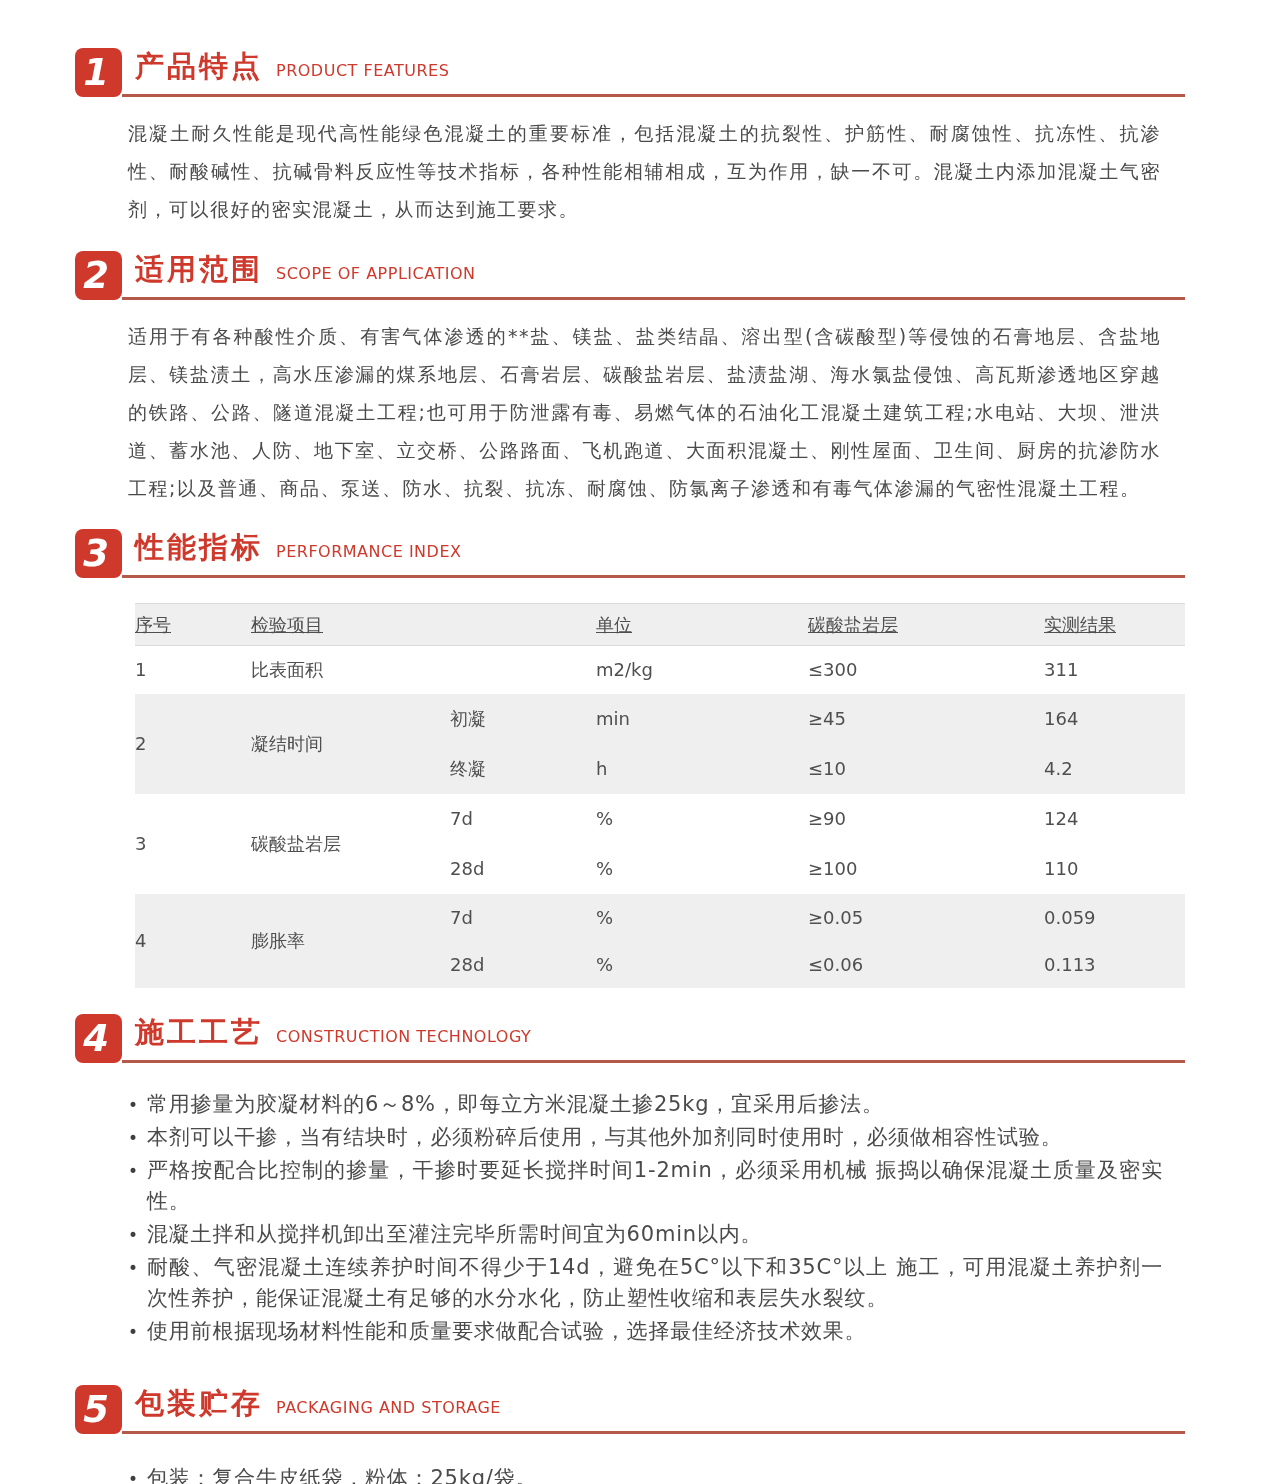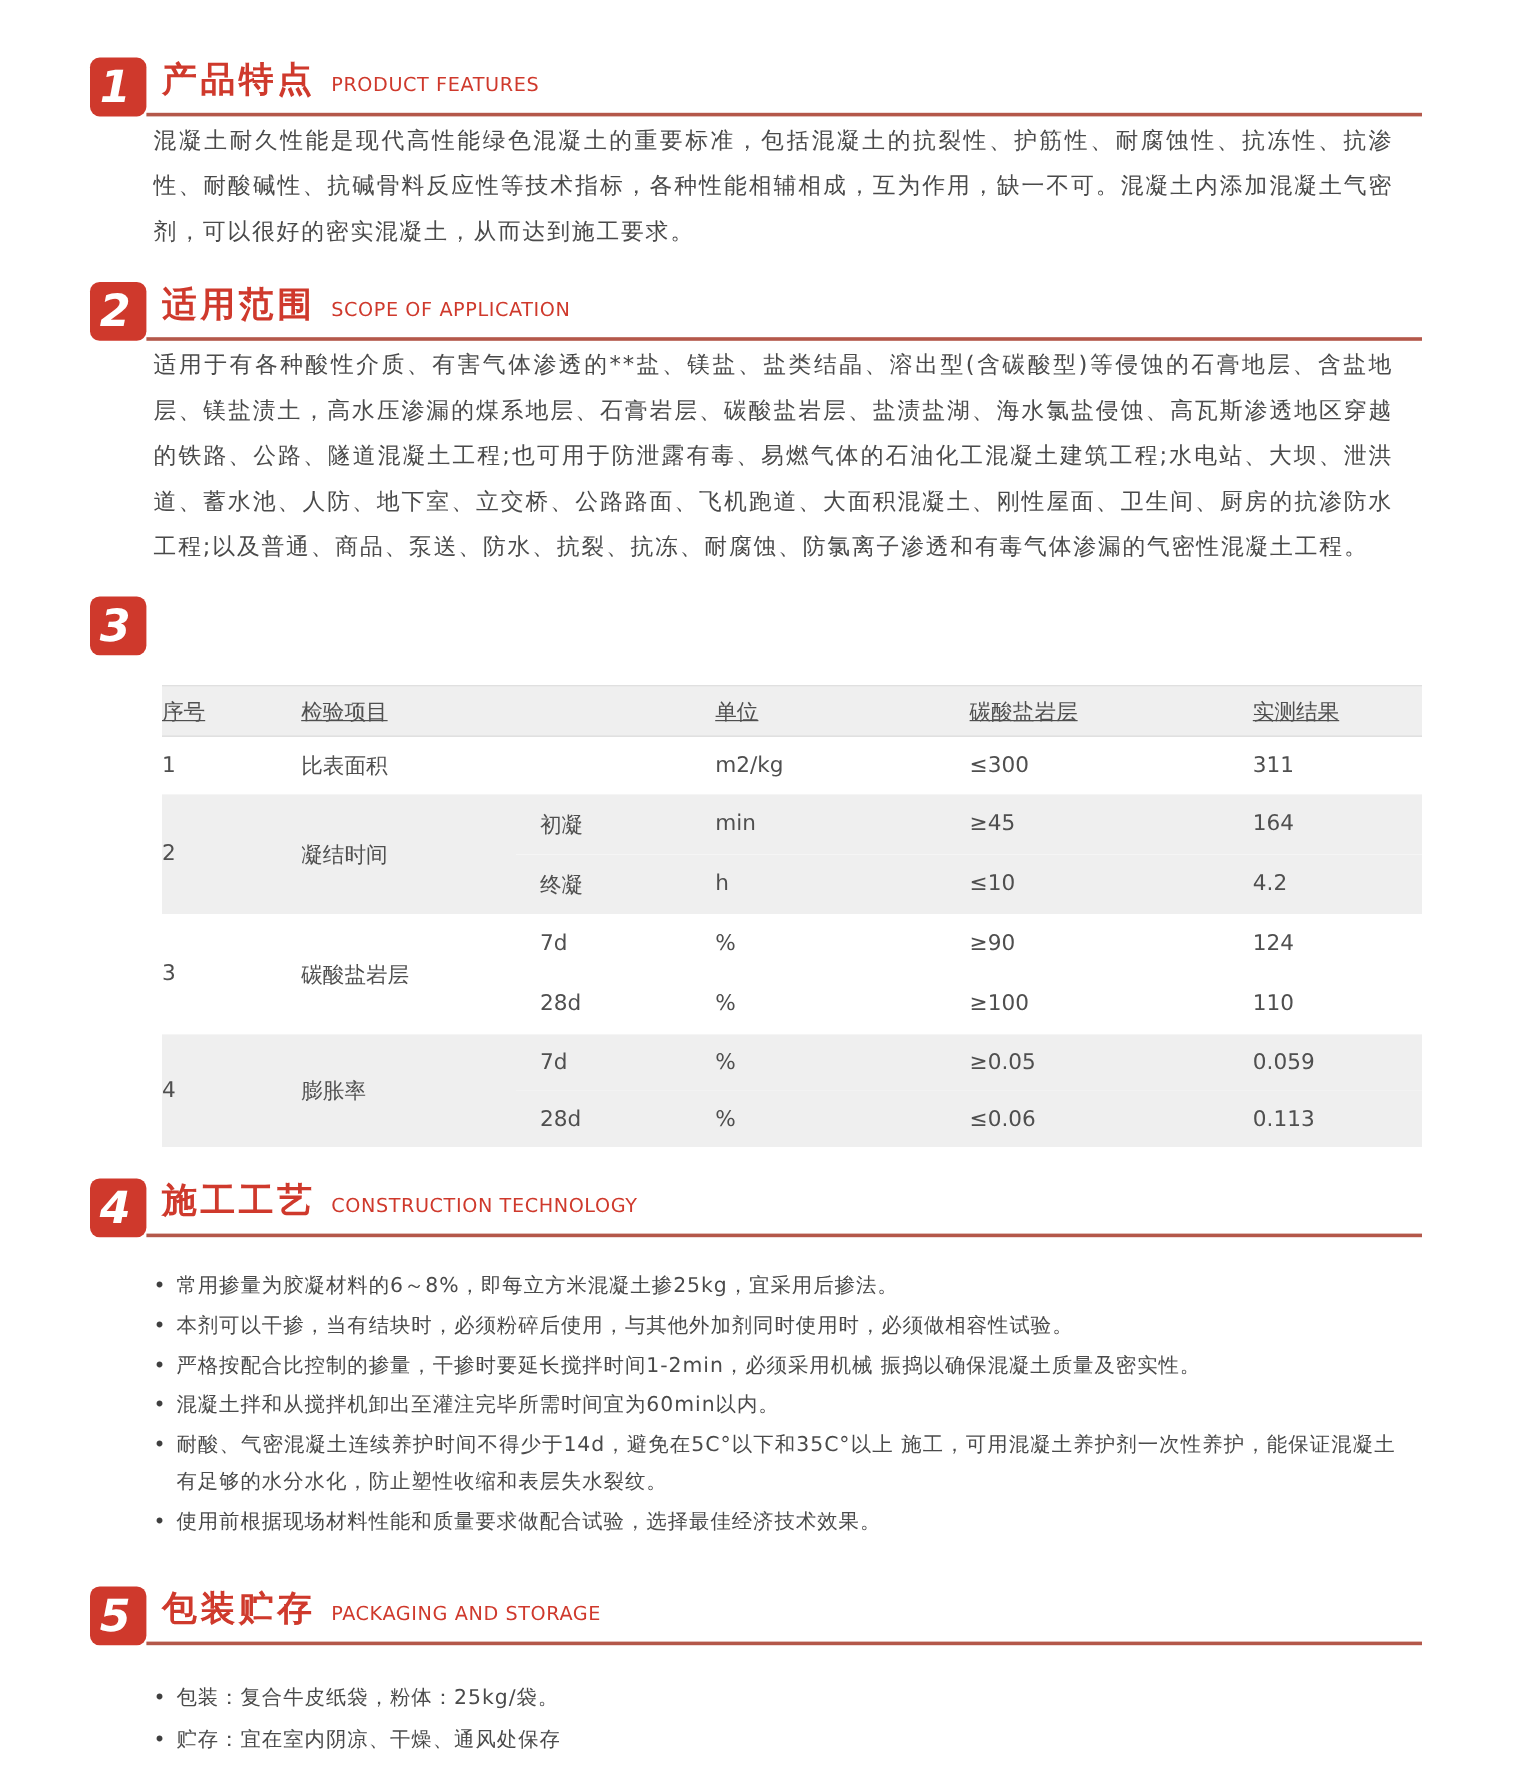--- a/index.html
+++ b/index.html
@@ -29,21 +29,21 @@
   .head-line{
     flex:1;display:flex;align-items:baseline;
     border-bottom:3px solid var(--c-underline);
     padding:0 0 5px 13px;min-height:46px;
   }
   .tzh{color:var(--c-accent);font-size:29px;font-weight:bold;letter-spacing:3px;line-height:1.1;}
   .ten{color:var(--c-accent);font-size:16px;font-weight:normal;margin-left:13px;letter-spacing:0.5px;}
 
   
   .para{
-    margin:1px 0 0 53px;width:1033px;
+    margin:17px 0 0 53px;width:1033px;
     font-size:19px;line-height:38px;letter-spacing:1.5px;
     text-align:justify;color:var(--c-text);
   }
 
   
   .sec-2{margin-top:23px;}
   .sec-3{margin-top:22px;}
   .sec-4{margin-top:26px;}
   .sec-5{margin-top:38px;}
 
@@ -74,21 +74,21 @@
   .citem{padding-left:36px !important;}
   .csub{padding-left:20px !important;}
   .cunit{padding-left:16px !important;}
   .cstd{padding-left:18px !important;}
   .cres{padding-left:14px !important;}
 
   
   ul.bullets{margin:26px 0 0 53px;padding:0;list-style:none;width:1035px;}
   ul.bullets li{
     position:relative;padding-left:19px;
-    font-size:17px;line-height:31px;margin-bottom:2px;
+    font-size:21px;line-height:31px;margin-bottom:2px;
     letter-spacing:0.8px;text-align:justify;
   }
   .bullet-dot{position:absolute;left:0;top:0;}
   .bullet-dot::before{content:"•";font-size:17px;color:#3f3f3f;}
   .sec-5 ul.bullets{margin-top:28px;}
   .sec-5 ul.bullets li{line-height:33px;}
 </style>
 </head>
 <body>
 
@@ -112,20 +112,24 @@
         <span class="tzh">适用范围</span>
         <span class="ten">SCOPE OF APPLICATION</span>
       </div>
     </header>
     <p class="para">适用于有各种酸性介质、有害气体渗透的**盐、镁盐、盐类结晶、溶出型(含碳酸型)等侵蚀的石膏地层、含盐地层、镁盐渍土，高水压渗漏的煤系地层、石膏岩层、碳酸盐岩层、盐渍盐湖、海水氯盐侵蚀、高瓦斯渗透地区穿越的铁路、公路、隧道混凝土工程;也可用于防泄露有毒、易燃气体的石油化工混凝土建筑工程;水电站、大坝、泄洪道、蓄水池、人防、地下室、立交桥、公路路面、飞机跑道、大面积混凝土、刚性屋面、卫生间、厨房的抗渗防水工程;以及普通、商品、泵送、防水、抗裂、抗冻、耐腐蚀、防氯离子渗透和有毒气体渗漏的气密性混凝土工程。</p>
   </section>
 
   <section class="sec sec-3">
     <header class="sec-head">
       <div class="badge">3</div>
+      <div class="head-line">
+        <span class="tzh">性能指标</span>
+        <span class="ten">PERFORMANCE INDEX</span>
+      </div>
     </header>
 
     <table class="perf">
       <colgroup>
           <col class="c1">
           <col class="c2">
           <col class="c3">
           <col class="c4">
           <col class="c5">
           <col class="c6">

